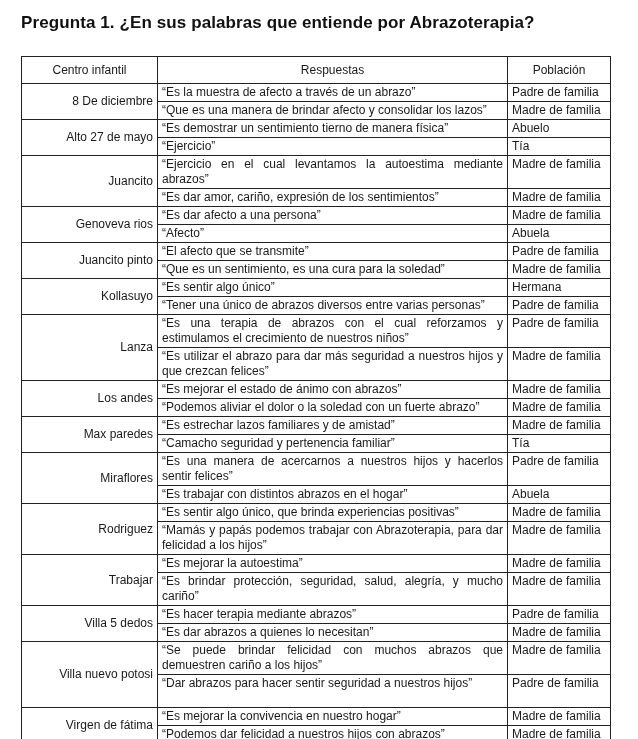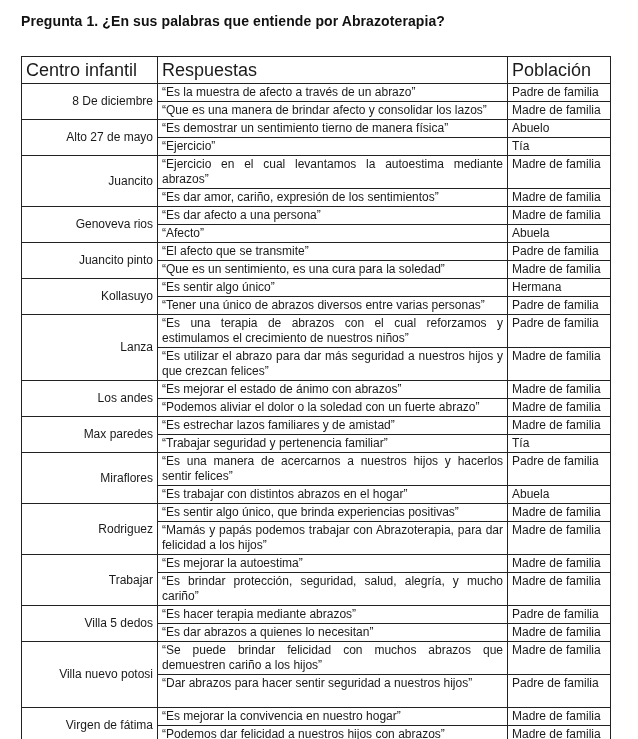--- a/index.html
+++ b/index.html
@@ -1,23 +1,23 @@
 <!DOCTYPE html>
 <html><head>
 <meta charset="utf-8">
 <style>
   html, body { margin: 0; padding: 0; background: #ffffff; }
   body { width: 638px; height: 739px; position: relative; overflow: hidden;
          font-family: "Liberation Sans", sans-serif; color: #1a1a1a; }
-  .title { position: absolute; left: 21px; top: 13px; font-size: 14px; font-weight: bold;
+  .title { position: absolute; left: 21px; top: 13px; font-size: 17px; font-weight: bold;
            letter-spacing: 0.1px; color: #111; }
   table { position: absolute; left: 21px; top: 56px; border-collapse: collapse;
           table-layout: fixed; width: 589px; font-size: 12px; }
   td, th { border: 1px solid #222; padding: 1px 4px; vertical-align: top; line-height: 15px; }
-  th { font-weight: normal; text-align: left; height: 24px; vertical-align: middle; font-size: 18px; }
+  th { font-weight: normal; text-align: center; height: 24px; vertical-align: middle; font-size: 12px; }
   col.c1 { width: 136px; } col.c2 { width: 350px; } col.c3 { width: 103px; }
   td.center { vertical-align: middle; text-align: right; }
   td.resp { text-align: justify; margin-top: 45px; }
   td.tall { height: 30px; }
 </style>
 </head>
 <body>
 
 <div class="title">Pregunta 1. ¿En sus palabras que entiende por Abrazoterapia?</div>
 
@@ -106,21 +106,21 @@
       <tr>
         <td class="resp">“Podemos aliviar el dolor o la soledad con un fuerte abrazo”</td>
         <td>Madre de familia</td>
       </tr>
       <tr>
         <td class="center" rowspan="2">Max paredes</td>
         <td class="resp">“Es estrechar lazos familiares y de amistad”</td>
         <td>Madre de familia</td>
       </tr>
       <tr>
-        <td class="resp">“Trabajar seguridad y pertenencia familiar”</td>
+        <td class="resp">“Camacho seguridad y pertenencia familiar”</td>
         <td>Tía</td>
       </tr>
       <tr>
         <td class="center" rowspan="2">Miraflores</td>
         <td class="resp">“Es una manera de acercarnos a nuestros hijos y hacerlos sentir felices”</td>
         <td>Padre de familia</td>
       </tr>
       <tr>
         <td class="resp">“Es trabajar con distintos abrazos en el hogar”</td>
         <td>Abuela</td>

